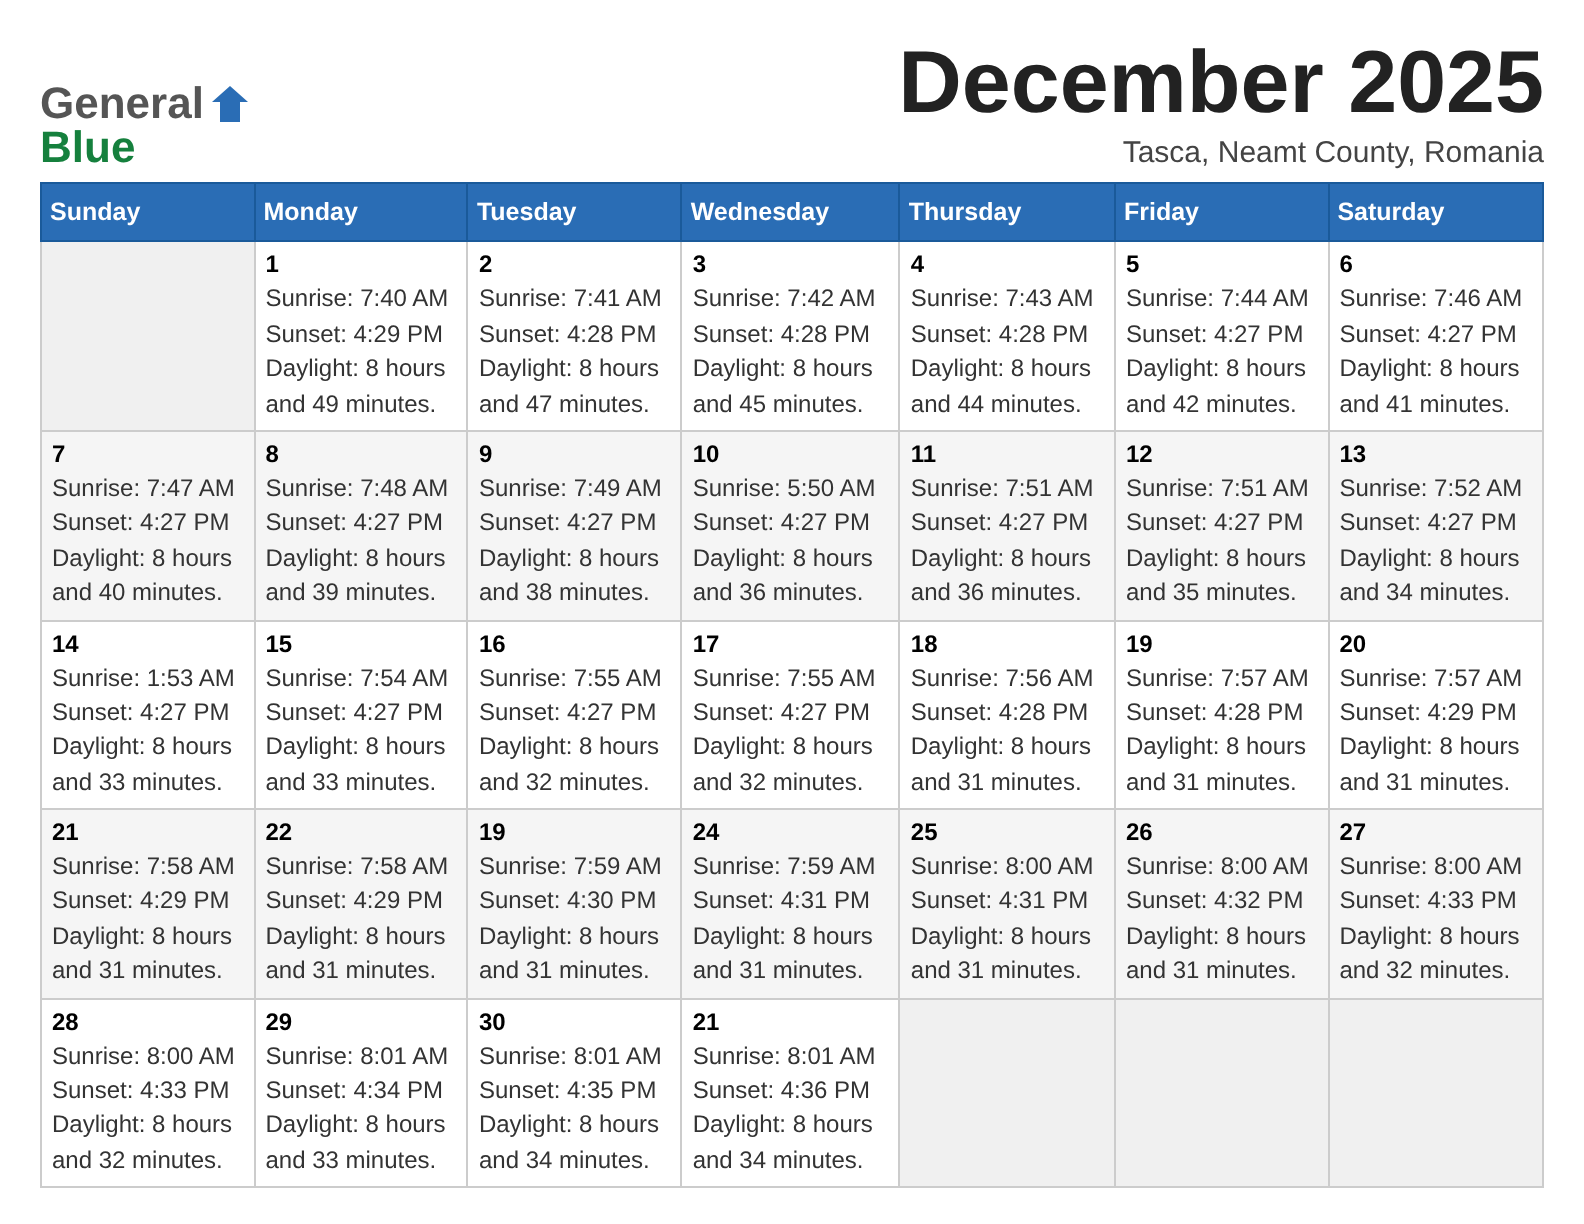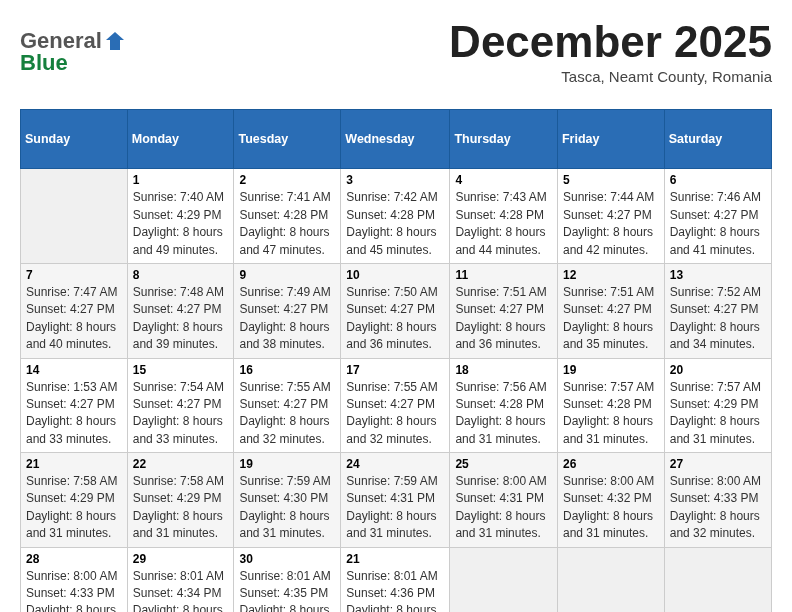--- a/index.html
+++ b/index.html
@@ -11,22 +11,22 @@
       overflow: hidden;
     }
     .page {
       width: 792px;
       height: 612px;
       padding: 18px 20px 10px 20px;
     }
     .header {
       display: flex;
       justify-content: space-between;
-      align-items: center;
-      margin-bottom: 24px;
+      align-items: flex-end;
+      margin-bottom: 6px;
     }
     .logo {
       display: flex;
       align-items: center;
     }
     .logo-text {
       font-size: 22px;
       font-weight: bold;
       line-height: 1;
     }
@@ -52,21 +52,21 @@
       margin-top: 2px;
     }
     .calendar {
       width: 100%;
       border-collapse: collapse;
       font-size: 11px;
     }
     .calendar thead tr th {
       background-color: #2a6db5;
       color: #fff;
-      padding: 22px 4px;
+      padding: 7px 4px;
       text-align: left;
       font-size: 12.5px;
       font-weight: bold;
       border: 1px solid #1a5a9a;
     }
     .calendar tbody tr td {
       border: 1px solid #ccc;
       vertical-align: top;
       padding: 4px 5px;
       width: 113px;
@@ -161,21 +161,21 @@
           <td>
             <span class="day-num">8</span>
             <div class="day-detail"><span>Sunrise: 7:48 AM</span><br><span>Sunset: 4:27 PM</span><br><span>Daylight: 8 hours and 39 minutes.</span></div>
           </td>
           <td>
             <span class="day-num">9</span>
             <div class="day-detail"><span>Sunrise: 7:49 AM</span><br><span>Sunset: 4:27 PM</span><br><span>Daylight: 8 hours and 38 minutes.</span></div>
           </td>
           <td>
             <span class="day-num">10</span>
-            <div class="day-detail"><span>Sunrise: 7:50 AM</span><br><span>Sunset: 4:27 PM</span><br><span>Daylight: 8 hours and 36 minutes.</span></div>
+            <div class="day-detail"><span>Sunrise: 5:50 AM</span><br><span>Sunset: 4:27 PM</span><br><span>Daylight: 8 hours and 36 minutes.</span></div>
           </td>
           <td>
             <span class="day-num">11</span>
             <div class="day-detail"><span>Sunrise: 7:51 AM</span><br><span>Sunset: 4:27 PM</span><br><span>Daylight: 8 hours and 36 minutes.</span></div>
           </td>
           <td>
             <span class="day-num">12</span>
             <div class="day-detail"><span>Sunrise: 7:51 AM</span><br><span>Sunset: 4:27 PM</span><br><span>Daylight: 8 hours and 35 minutes.</span></div>
           </td>
           <td>

